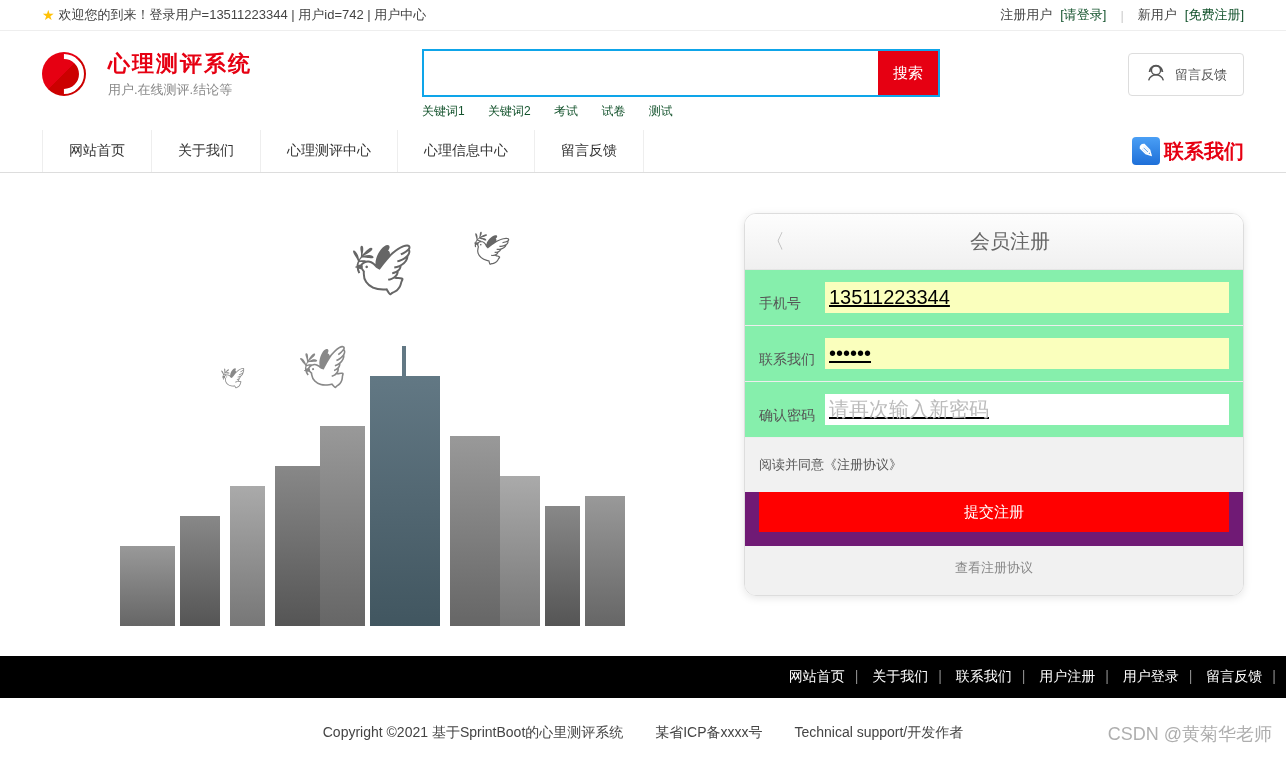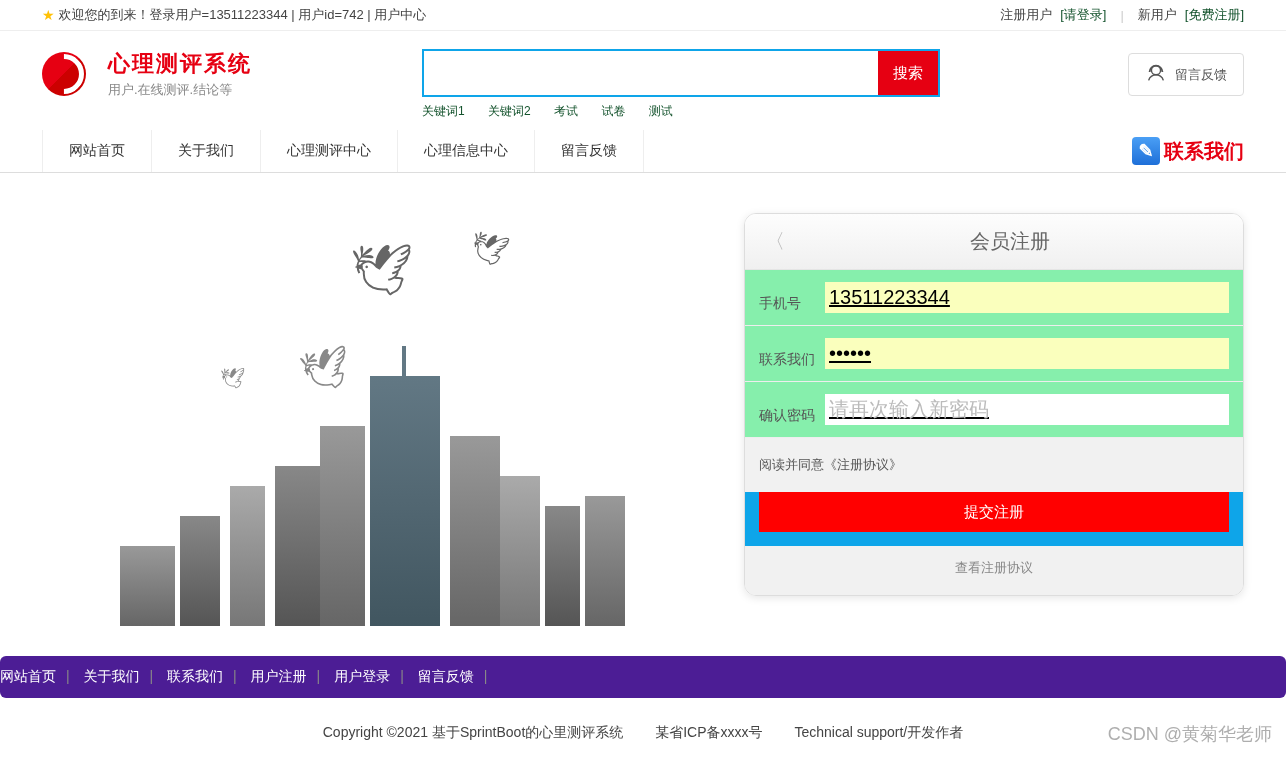--- a/index.html
+++ b/index.html
@@ -65,26 +65,26 @@
     .register-panel { width: 500px; margin-left: auto; border: 1px solid #ddd; border-radius: 12px; box-shadow: 0 2px 8px rgba(0,0,0,0.1); overflow: hidden; margin-bottom: 30px; }
     .panel-header { display: flex; align-items: center; padding: 14px; background: linear-gradient(#fdfdfd, #f0f0f0); border-bottom: 1px solid #e5e5e5; }
     .back-arrow { color: #bbb; font-size: 20px; cursor: pointer; padding: 0 6px; }
     .panel-title { flex: 1; text-align: center; color: #666; font-size: 20px; }
     .form-row { display: flex; align-items: flex-end; padding: 12px 14px; border-bottom: 1px solid #eee; background: #86efac; }
     .form-row label { width: 66px; color: #555; font-size: 14px; }
     .form-row input { flex: 1; border: none; outline: none; font-size: 20px; padding: 4px; text-decoration: underline; }
     .form-row input.highlighted { background: #faffbd; }
     .form-row input::placeholder { color: #bbb; }
     .agreement { padding: 18px 14px; background: #f1f1f1; color: #555; font-size: 13px; }
-    .submit-wrap { padding: 0 14px 14px; background: #0ea5e9; }
+    .submit-wrap { padding: 0 14px 14px; background: #701a75; }
     .submit-btn { width: 100%; height: 40px; background: #ff0000; color: #fff; border: none; font-size: 15px; cursor: pointer; }
     .hint-text { text-align: center; color: #888; font-size: 13px; padding: 10px 0 16px; background: #f1f1f1; line-height: 1.8; }
     
     
-    .footer-nav { background: #4c1d95; color: #fff; text-align: left; padding: 12px 0; font-size: 14px; border-radius: 6px; }
+    .footer-nav { background: #000000; color: #fff; text-align: right; padding: 12px 0; font-size: 14px; }
     .footer-nav span { cursor: pointer; }
     .footer-nav .fdiv { color: #888; margin: 0 10px; }
     
     
     .copyright { text-align: center; padding: 26px 0; color: #444; font-size: 14px; background: #fff; }
     .copyright .sep { margin: 0 14px; }
     
     .watermark { position: fixed; bottom: 12px; right: 14px; color: rgba(120,120,120,0.6); font-size: 18px; pointer-events: none; }
   </style>
 </head>

